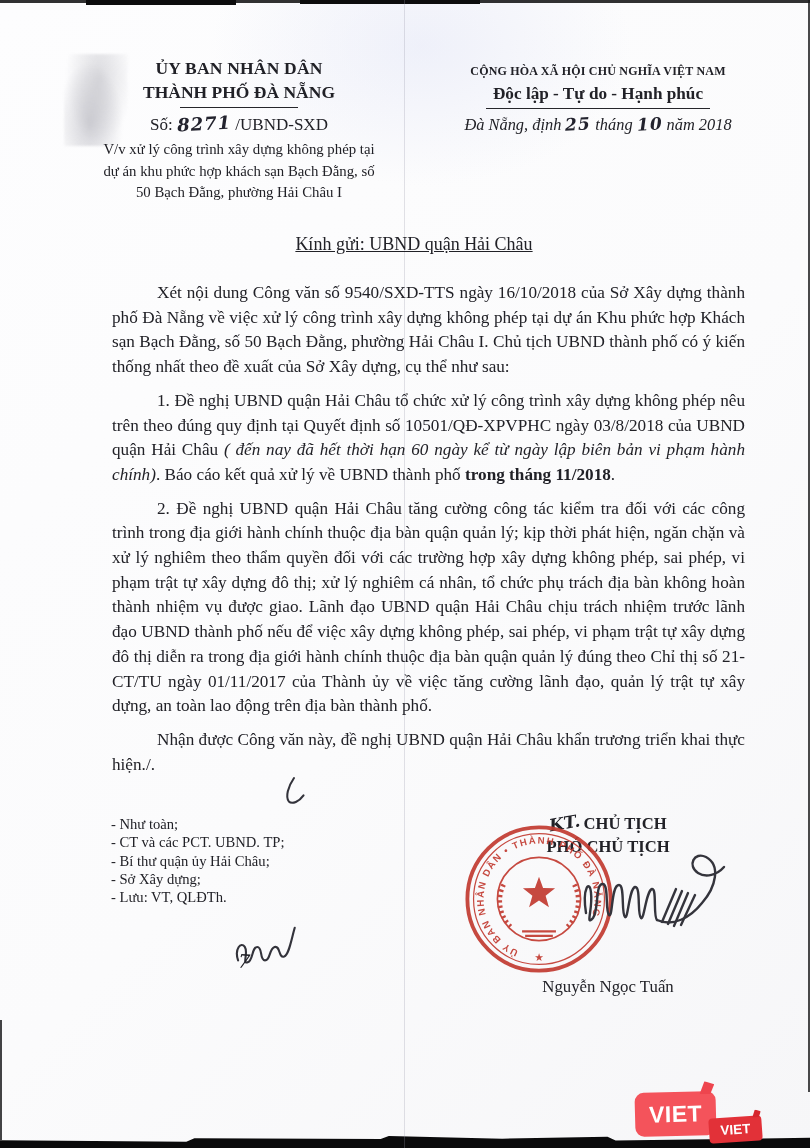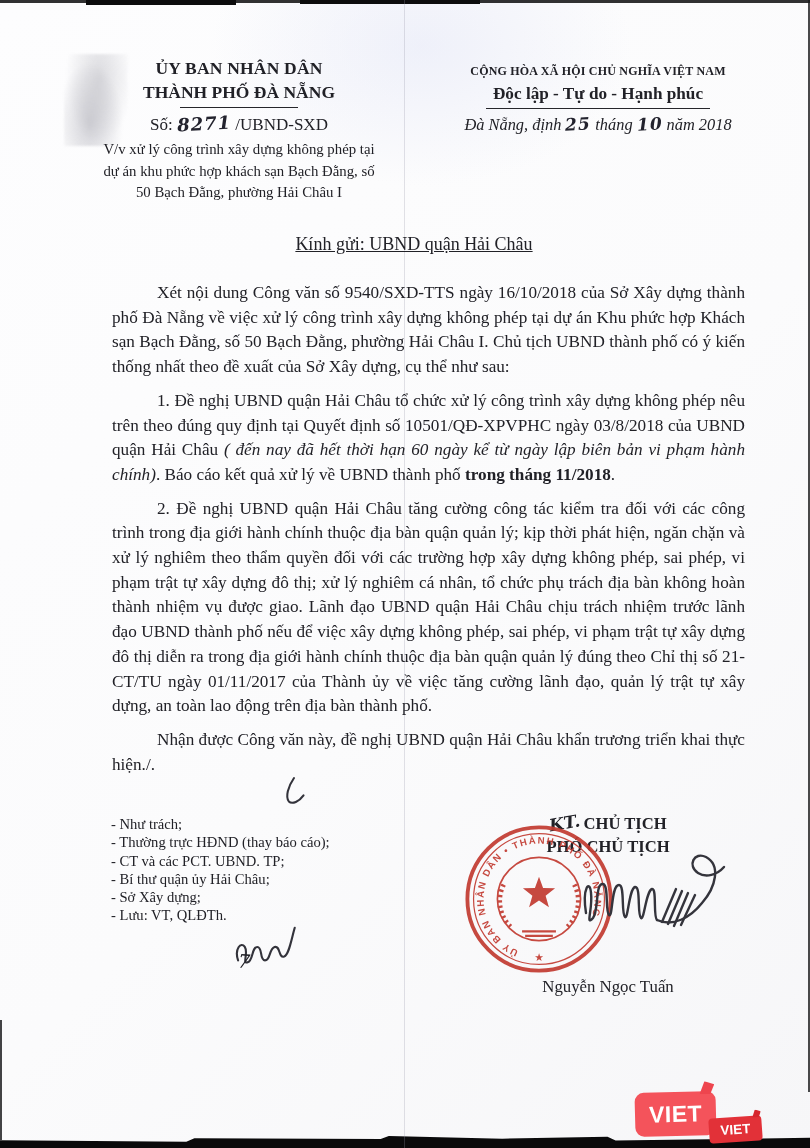--- a/index.html
+++ b/index.html
@@ -155,22 +155,21 @@
     <p><span>1. Đề nghị UBND quận Hải Châu tổ chức xử lý công trình xây dựng không phép nêu trên theo đúng quy định tại Quyết định số 10501/QĐ-XPVPHC ngày 03/8/2018 của UBND quận Hải Châu </span><span class="it">( đến nay đã hết thời hạn 60 ngày kể từ ngày lập biên bản vi phạm hành chính)</span><span>. Báo cáo kết quả xử lý về UBND thành phố </span><span class="bd">trong tháng 11/2018</span><span>.</span></p>
     <p>2. Đề nghị UBND quận Hải Châu tăng cường công tác kiểm tra đối với các công trình trong địa giới hành chính thuộc địa bàn quận quản lý; kịp thời phát hiện, ngăn chặn và xử lý nghiêm theo thẩm quyền đối với các trường hợp xây dựng không phép, sai phép, vi phạm trật tự xây dựng đô thị; xử lý nghiêm cá nhân, tổ chức phụ trách địa bàn không hoàn thành nhiệm vụ được giao. Lãnh đạo UBND quận Hải Châu chịu trách nhiệm trước lãnh đạo UBND thành phố nếu để việc xây dựng không phép, sai phép, vi phạm trật tự xây dựng đô thị diễn ra trong địa giới hành chính thuộc địa bàn quận quản lý đúng theo Chỉ thị số 21-CT/TU ngày 01/11/2017 của Thành ủy về việc tăng cường lãnh đạo, quản lý trật tự xây dựng, an toàn lao động trên địa bàn thành phố.</p>
     <p>Nhận được Công văn này, đề nghị UBND quận Hải Châu khẩn trương triển khai thực hiện./.</p>
   </div>
 
   <svg class="closing-mark" viewBox="0 0 30 34">
     <path d="M15,2 C8,12 5,24 9,29 C13,33 21,29 26,22" fill="none" stroke="#33333b" stroke-width="2.4" stroke-linecap="round"></path>
   </svg>
 
   <div class="noi-nhan">
-    <div>- Như trách;</div>
-    <div>- Thường trực HĐND (thay báo cáo);</div>
+    <div>- Như toàn;</div>
     <div>- CT và các PCT. UBND. TP;</div>
     <div>- Bí thư quận ủy Hải Châu;</div>
     <div>- Sở Xây dựng;</div>
     <div>- Lưu: VT, QLĐTh.</div>
   </div>
   <svg class="lu-squiggle" viewBox="0 0 70 50">
     <path d="M8,40 C4,28 11,20 15,26 C19,32 12,44 18,42 C24,40 22,26 28,26 C34,26 30,40 36,40 C42,40 40,28 46,26 C52,24 50,38 56,36 C61,34 63,20 67,6" fill="none" stroke="#33333b" stroke-width="2.2" stroke-linecap="round"></path>
   </svg>
   <div class="page-note">7</div>
 

